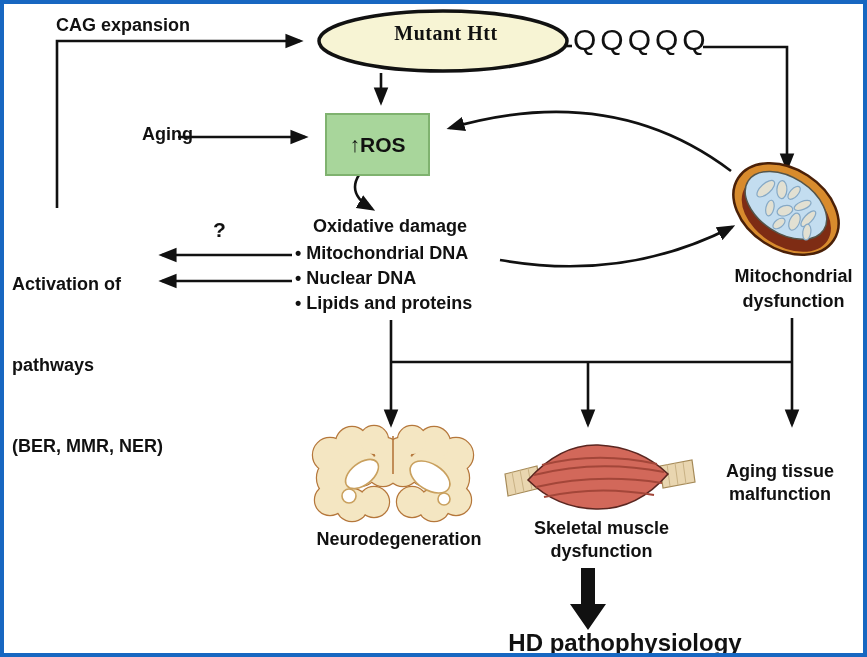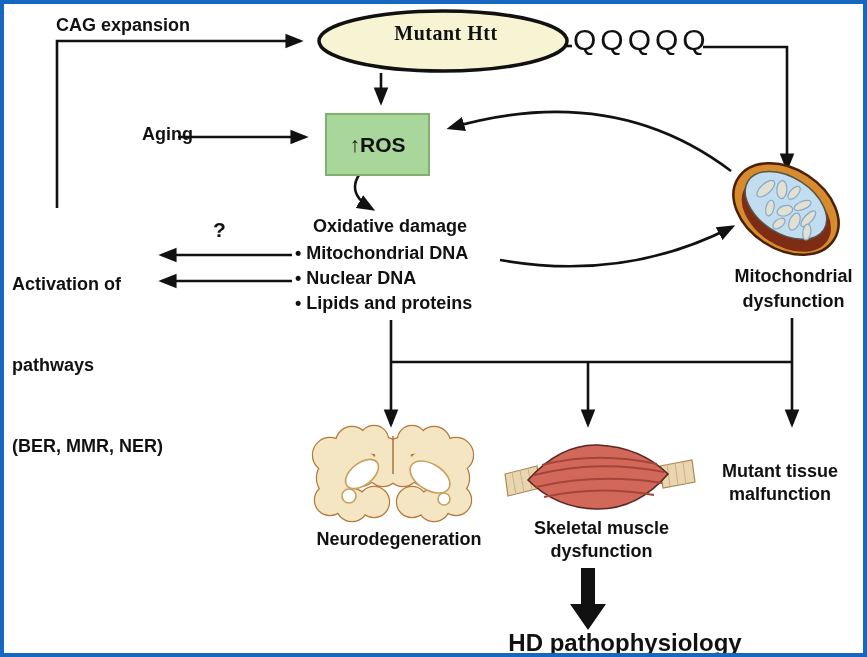--- a/index.html
+++ b/index.html
@@ -166,18 +166,18 @@
   </div>
 
   <div class="lbl f18 center lbl-neuro">Neurodegeneration</div>
 
   <div class="lbl f18 center lbl-musc">
     <div>Skeletal muscle</div>
     <div>dysfunction</div>
   </div>
 
   <div class="lbl f18 center lbl-other">
-    <div>Mutant tissue</div>
+    <div>Aging tissue</div>
     <div>malfunction</div>
   </div>
 
   <div class="lbl center lbl-hd">HD pathophysiology</div>
 </div>
 
 </body></html>

